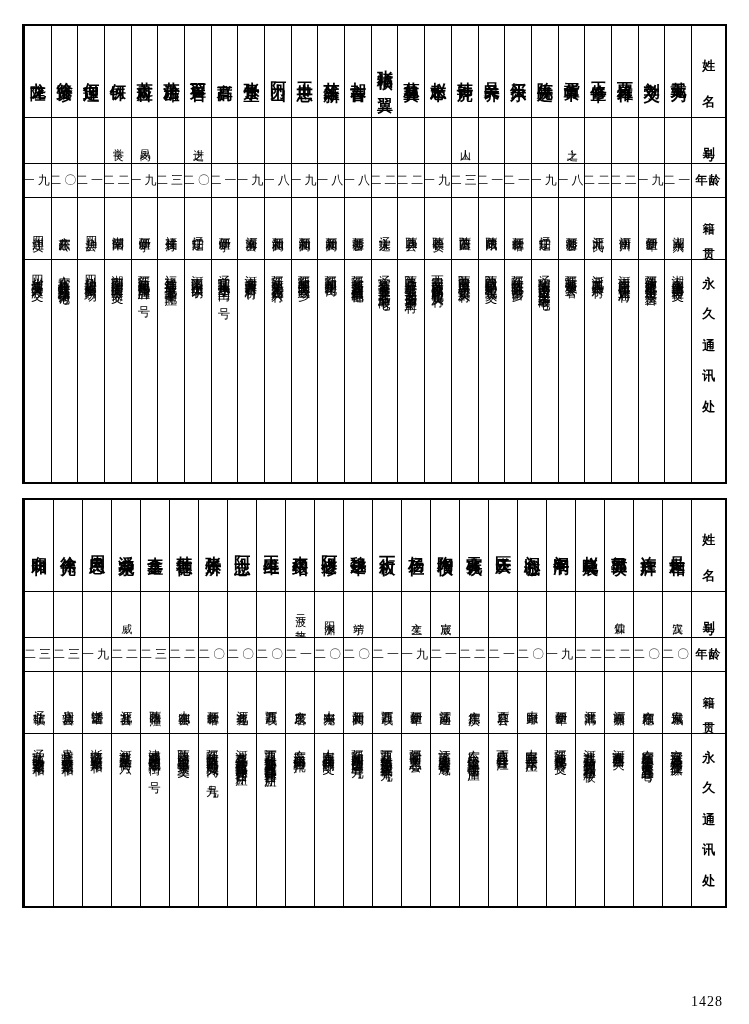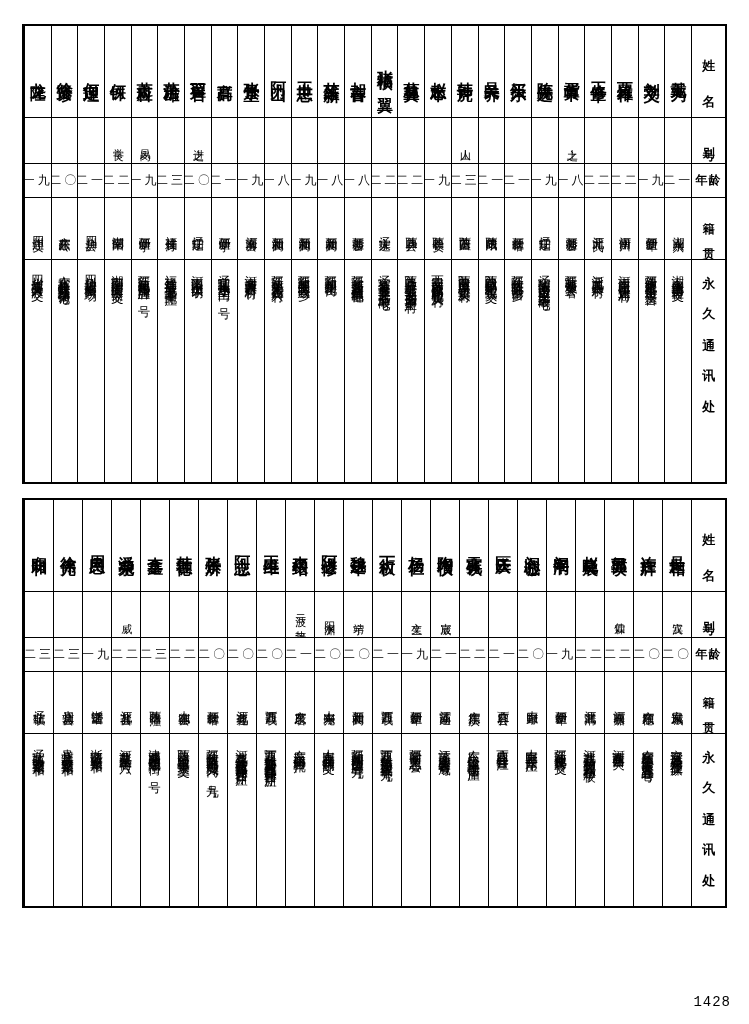--- a/index.html
+++ b/index.html
@@ -78,23 +78,23 @@
   
   .headcol .cell .vt{font-size:13px;font-weight:700;letter-spacing:4px;}
   .headcol .r-name .vt{letter-spacing:10px;}
   .headcol .r-alias .vt{letter-spacing:4px;font-size:12px;}
   .headcol .r-age .vt{writing-mode:horizontal-tb;-webkit-writing-mode:horizontal-tb;font-size:12px;letter-spacing:1px;}
   .headcol .r-origin .vt{letter-spacing:6px;font-size:12px;}
   .headcol .r-addr .vt{letter-spacing:8px;font-size:13px;}
 
   .page-number{
     position:absolute;
-    right:18px;bottom:14px;
+    right:26px;bottom:14px;
     font-size:14px;
-    font-family:Liberation Mono, monospace;
+    font-family:Liberation Serif, serif;
     letter-spacing:1px;
   }
 </style>
 </head>
 <body>
 
 <div class="page">
 
   <div class="block top" id="top-table">
       <div class="col headcol">

